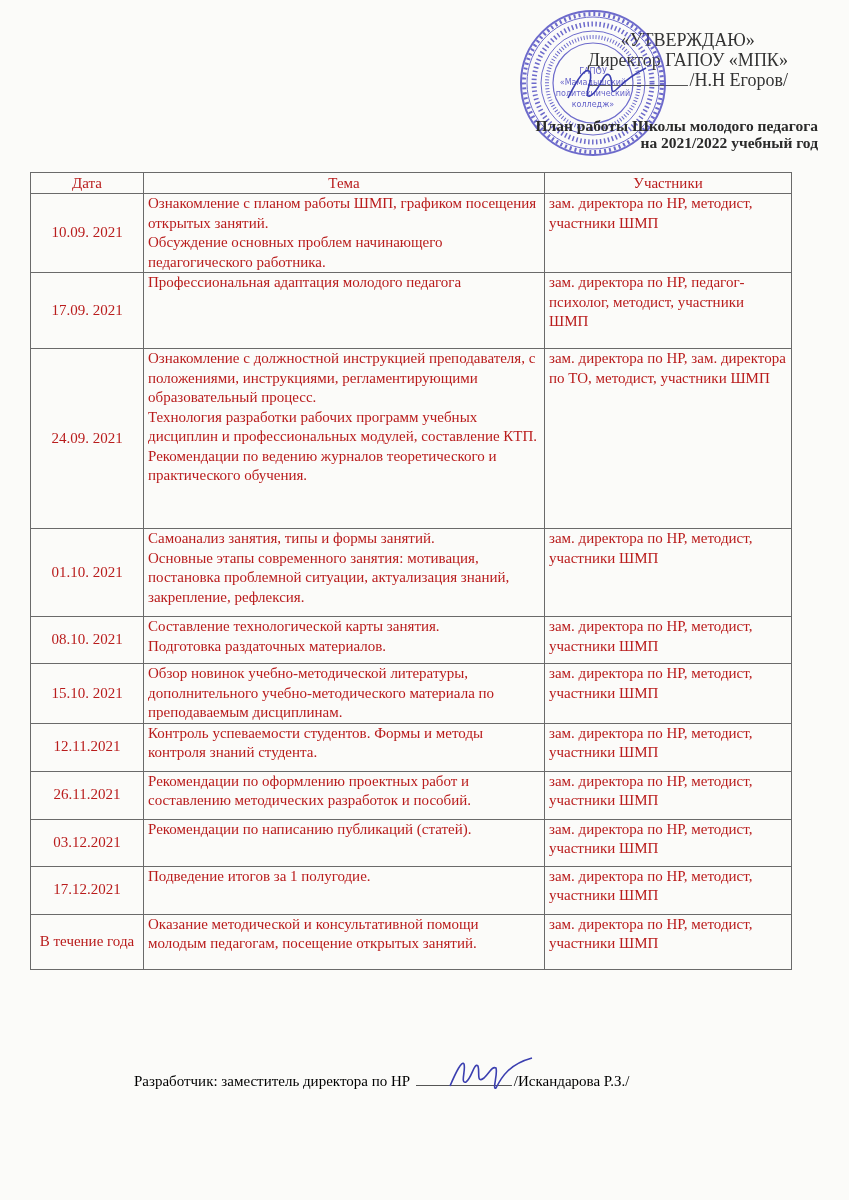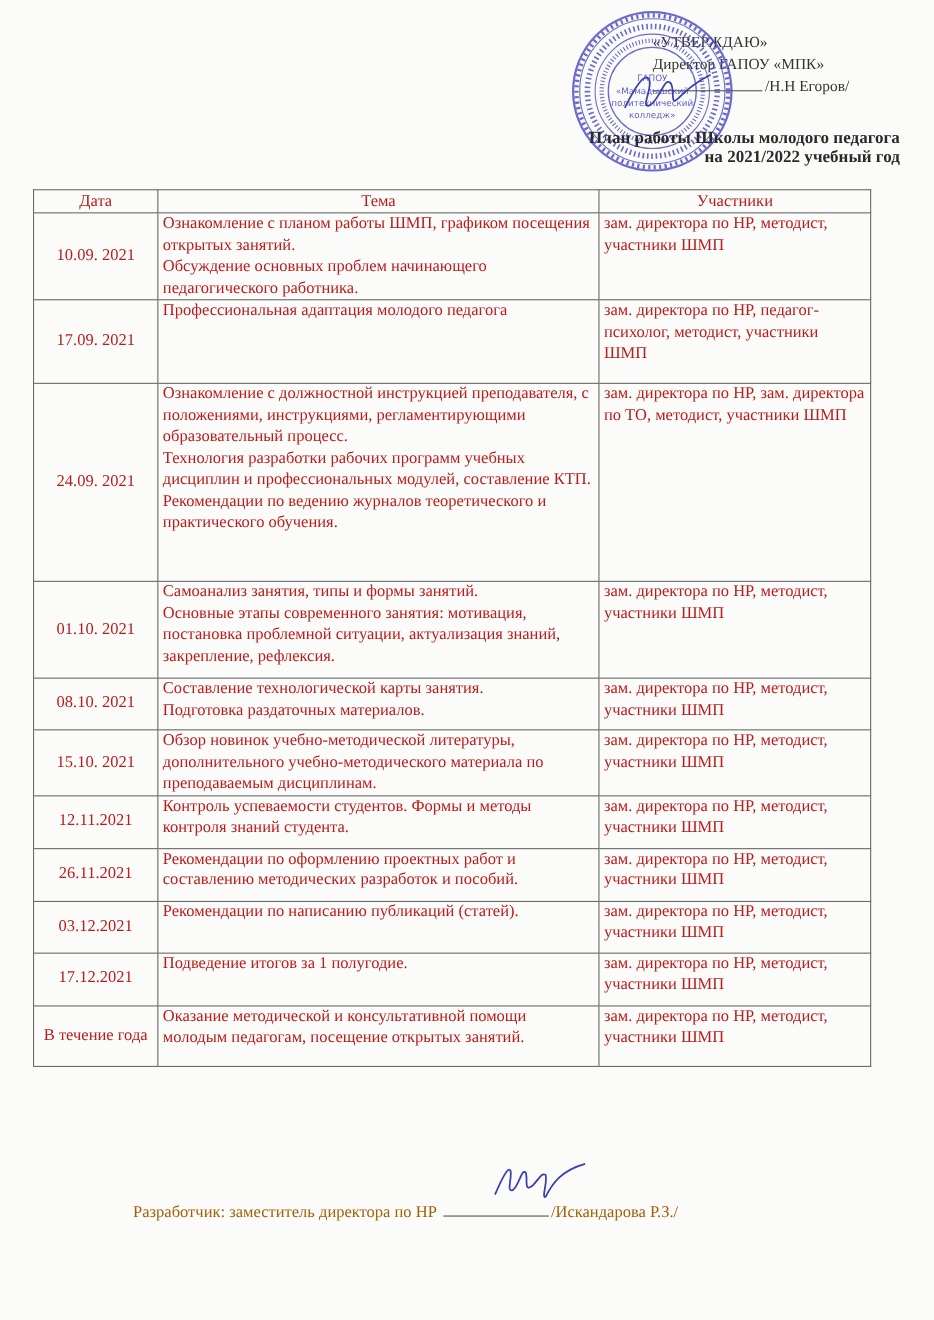--- a/index.html
+++ b/index.html
@@ -3,22 +3,22 @@
 <meta charset="utf-8">
 <style>
   html, body { margin: 0; padding: 0; }
   body {
     width: 849px; height: 1200px; position: relative; overflow: hidden;
     background: #fbfbf9;
     font-family: "Liberation Serif", "DejaVu Serif", serif;
     color: #2b2b2b;
   }
   .approval {
-    position: absolute; right: 77px; top: 30px; text-align: left;
-    font-size: 14px; line-height: 20px; color: #333;
+    position: absolute; right: 61px; top: 30px; text-align: center;
+    font-size: 18px; line-height: 20px; color: #333;
   }
   .approval .sign-line {
     display: inline-block; width: 100px; border-bottom: 1px solid #555; margin-right: 2px; height: 12px;
   }
   .stamp {
     position: absolute; left: 518px; top: 8px; width: 150px; height: 150px;
   }
   .signature-director { position: absolute; left: 560px; top: 58px; width: 90px; height: 46px; }
   .title {
     position: absolute; left: 0; width: 790px; top: 117px; text-align: right;
@@ -27,21 +27,21 @@
   table.plan {
     position: absolute; left: 30px; top: 172px; width: 762px;
     border-collapse: collapse; font-size: 15px; line-height: 19.5px; color: #b91c1c;
   }
   table.plan th, table.plan td { border: 1px solid #6a6a6a; vertical-align: top; padding: 0 4px; }
   table.plan th { font-weight: normal; text-align: center; height: 20px; line-height: 20px; }
   table.plan td.date { text-align: center; vertical-align: middle; width: 104px; }
   table.plan td.topic { width: 392px; }
   table.plan td.part { }
   .footer {
-    position: absolute; left: 121px; top: 1073px; font-size: 15px; color: #a16207; white-space: nowrap; margin-top: 20px;
+    position: absolute; left: 134px; top: 1073px; font-size: 15px; color: #000000; white-space: nowrap;
   }
   .footer .blank { display: inline-block; width: 96px; border-bottom: 1px solid #555; height: 12px; margin: 0 2px; }
   .signature-dev { position: absolute; left: 440px; top: 1052px; width: 100px; height: 40px; }
 </style>
 </head>
 <body>
 
 <div class="approval">
   <div>«УТВЕРЖДАЮ»</div>
   <div>Директор ГАПОУ «МПК»</div>

